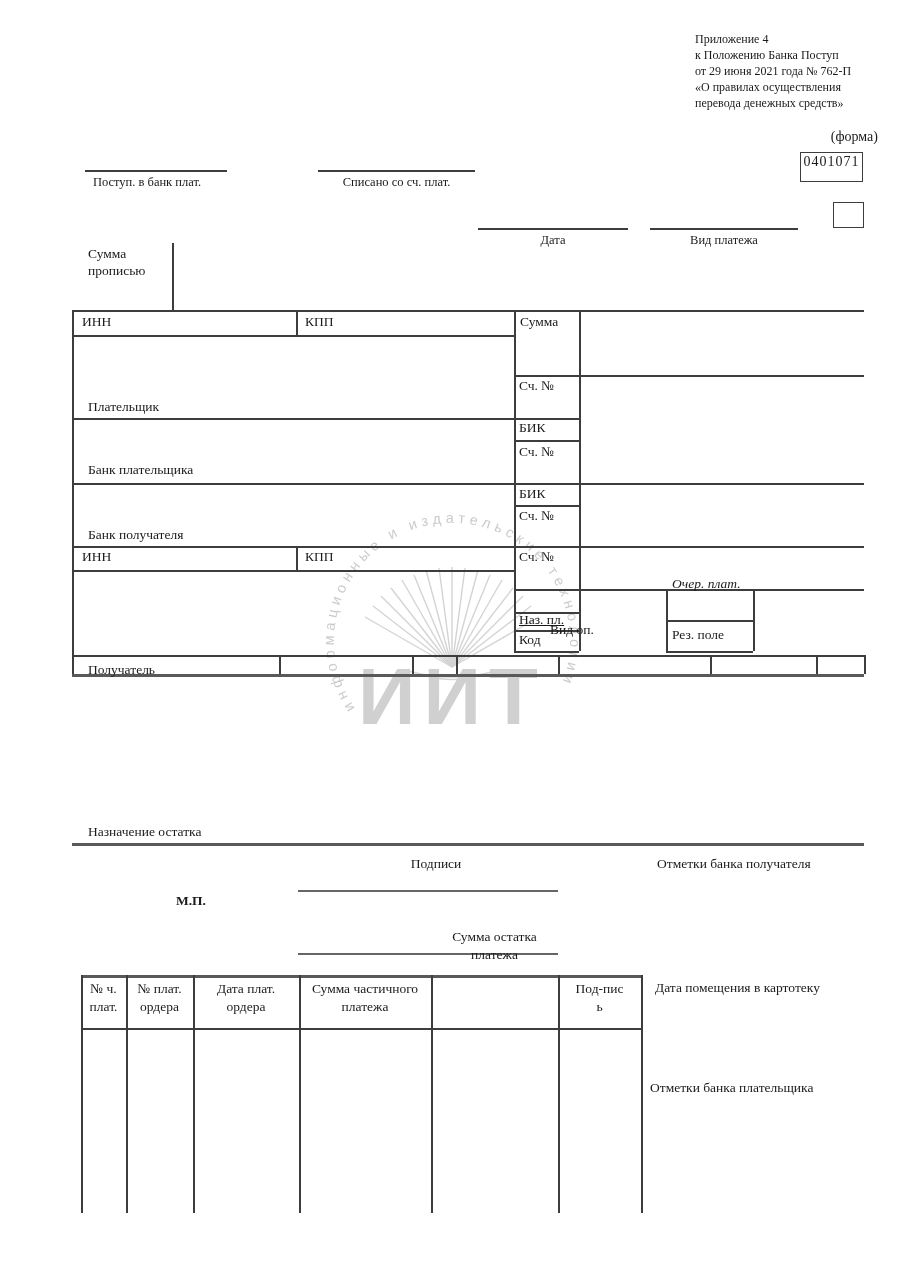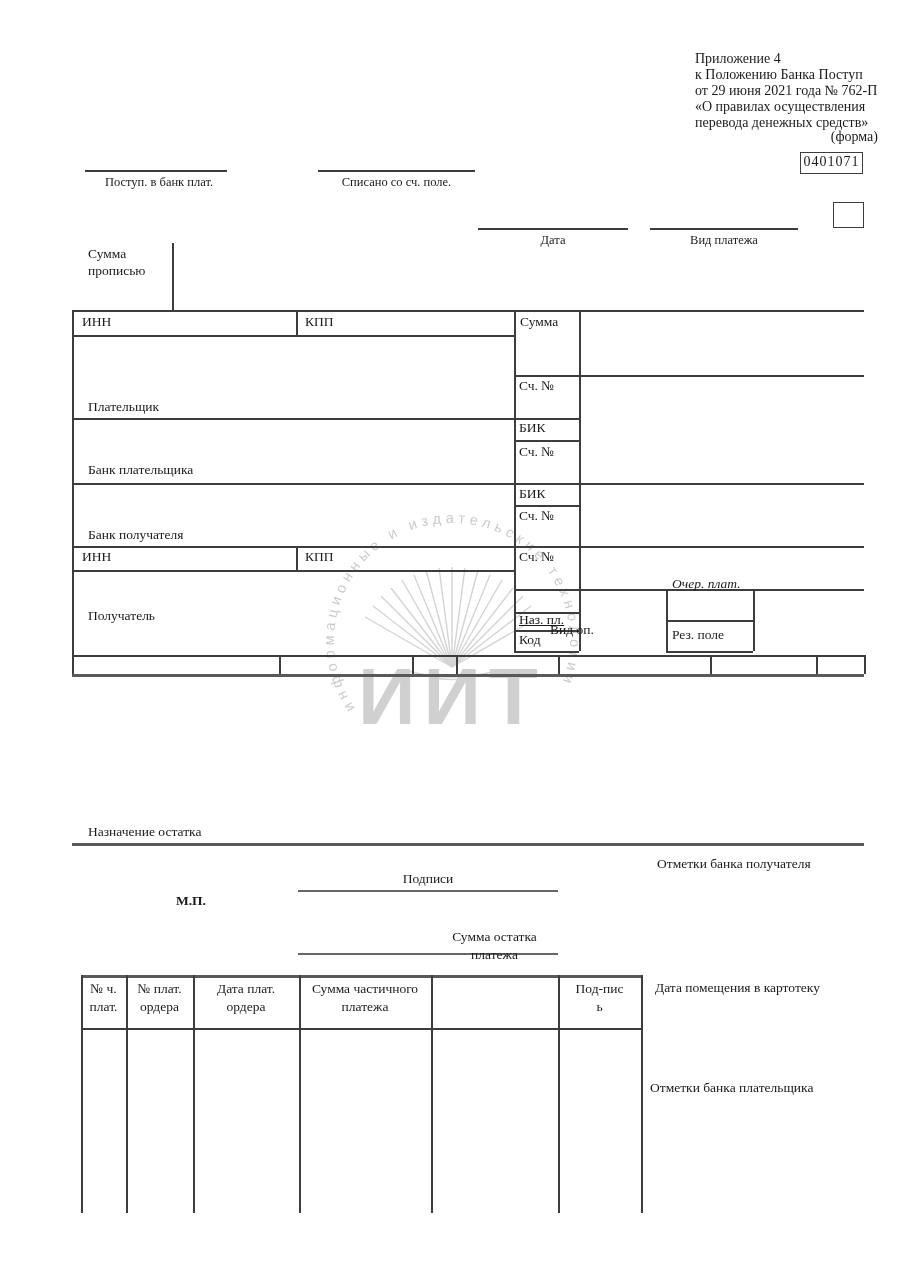--- a/index.html
+++ b/index.html
@@ -11,23 +11,23 @@
   .lbl{position:absolute;font-size:13.5px;line-height:16px;white-space:nowrap;}
   .sm{font-size:12.5px;}
   .ctr{text-align:center;white-space:normal;}
   .pre{white-space:pre-line;}
   .hl,.vl{position:absolute;background:#3d3d3d;}
   .hl{height:1.5px;}
   .vl{width:1.5px;}
   .th{height:2.6px;background:#595959;}
   .sg{height:2px;background:#666666;}
   .box{position:absolute;border:1.5px solid #3d3d3d;box-sizing:border-box;}
-  .appendix{position:absolute;left:695px;top:51px;font-size:14px;line-height:16px;}
+  .appendix{position:absolute;left:695px;top:31px;font-size:12px;line-height:16px;}
   .forma{position:absolute;left:710px;top:129px;width:168px;text-align:right;font-size:14px;}
-  .codebox{position:absolute;left:800px;top:152px;width:63px;height:22px;
+  .codebox{position:absolute;left:800px;top:152px;width:63px;height:30px;
     border:1.5px solid #3d3d3d;box-sizing:border-box;text-align:center;
     font-size:14px;line-height:18px;letter-spacing:1px;}
   .title{position:absolute;left:88px;top:202px;font-size:17.5px;font-weight:bold;letter-spacing:.4px;white-space:nowrap;}
   .wm{position:absolute;left:320px;top:500px;width:270px;height:270px;opacity:.9;}
 </style>
 </head>
 <body>
 
 <div class="page">
 
@@ -64,23 +64,23 @@
     <div>Приложение 4</div>
     <div>к Положению Банка Поступ</div>
     <div>от 29 июня 2021 года № 762-П</div>
     <div>«О правилах осуществления</div>
     <div>перевода денежных средств»</div>
   </div>
   <div class="forma">(форма)</div>
   <div class="codebox">0401071</div>
 
   <i class="hl" style="left:85px;top:170px;width:142px;"></i>
-  <div class="lbl sm ctr" style="left:88px;top:174px;width:142px;">Поступ. в банк плат.</div>
+  <div class="lbl sm ctr" style="left:76px;top:174px;width:142px;">Поступ. в банк плат.</div>
   <i class="hl" style="left:318px;top:170px;width:157px;"></i>
-  <div class="lbl sm ctr" style="left:318px;top:174px;width:157px;">Списано со сч. поле.</div>
+  <div class="lbl sm ctr" style="left:318px;top:174px;width:157px;">Списано со сч. плат.</div>
 
   <i class="hl" style="left:478px;top:228px;width:150px;"></i>
   <div class="lbl sm ctr" style="left:478px;top:232px;width:150px;">Дата</div>
   <i class="hl" style="left:650px;top:228px;width:148px;"></i>
   <div class="lbl sm ctr" style="left:650px;top:232px;width:148px;">Вид платежа</div>
   <div class="box" style="left:833px;top:202px;width:31px;height:26px;"></div>
 
   <div class="lbl" style="left:88px;top:246px;width:80px;white-space:normal;line-height:16.5px;">Сумма прописью</div>
   <i class="vl" style="left:172px;top:243px;height:67px;"></i>
 
@@ -130,25 +130,25 @@
   <div class="lbl" style="left:519px;top:508px;">Сч. №</div>
   <div class="lbl" style="left:88px;top:527px;">Банк получателя</div>
   <div class="lbl" style="left:82px;top:549px;">ИНН</div>
   <div class="lbl" style="left:305px;top:549px;">КПП</div>
   <div class="lbl" style="left:519px;top:549px;">Сч. №</div>
   <div class="lbl" style="left:519px;top:622px;margin-left:31px;">Вид оп.</div>
   <div class="lbl" style="left:519px;top:612px;text-decoration:underline;">Наз. пл.</div>
   <div class="lbl" style="left:519px;top:632px;">Код</div>
   <div class="lbl" style="left:672px;top:576px;font-style:italic;">Очер. плат.</div>
   <div class="lbl" style="left:672px;top:627px;">Рез. поле</div>
-  <div class="lbl" style="left:88px;top:608px;">Получатель</div>
+  <div class="lbl" style="left:88px;top:662px;">Получатель</div>
 
   <div class="lbl" style="left:88px;top:824px;">Назначение остатка</div>
   <i class="hl th" style="left:72px;top:843px;width:792px;"></i>
-  <div class="lbl ctr" style="left:298px;top:856px;width:260px;margin-top:15px;">Подписи</div>
+  <div class="lbl ctr" style="left:306px;top:856px;width:260px;">Подписи</div>
   <div class="lbl" style="left:657px;top:856px;">Отметки банка получателя</div>
   <i class="hl sg" style="left:298px;top:890px;width:260px;"></i>
   <div class="lbl" style="left:176px;top:893px;font-weight:bold;">М.П.</div>
   <i class="hl sg" style="left:298px;top:953px;width:260px;"></i>
 
   <i class="hl th" style="left:81px;top:975px;width:560px;"></i>
   <i class="hl" style="left:81px;top:1028px;width:560px;"></i>
   <i class="vl" style="left:81px;top:975px;height:238px;"></i>
   <i class="vl" style="left:126px;top:975px;height:238px;"></i>
   <i class="vl" style="left:193px;top:975px;height:238px;"></i>

